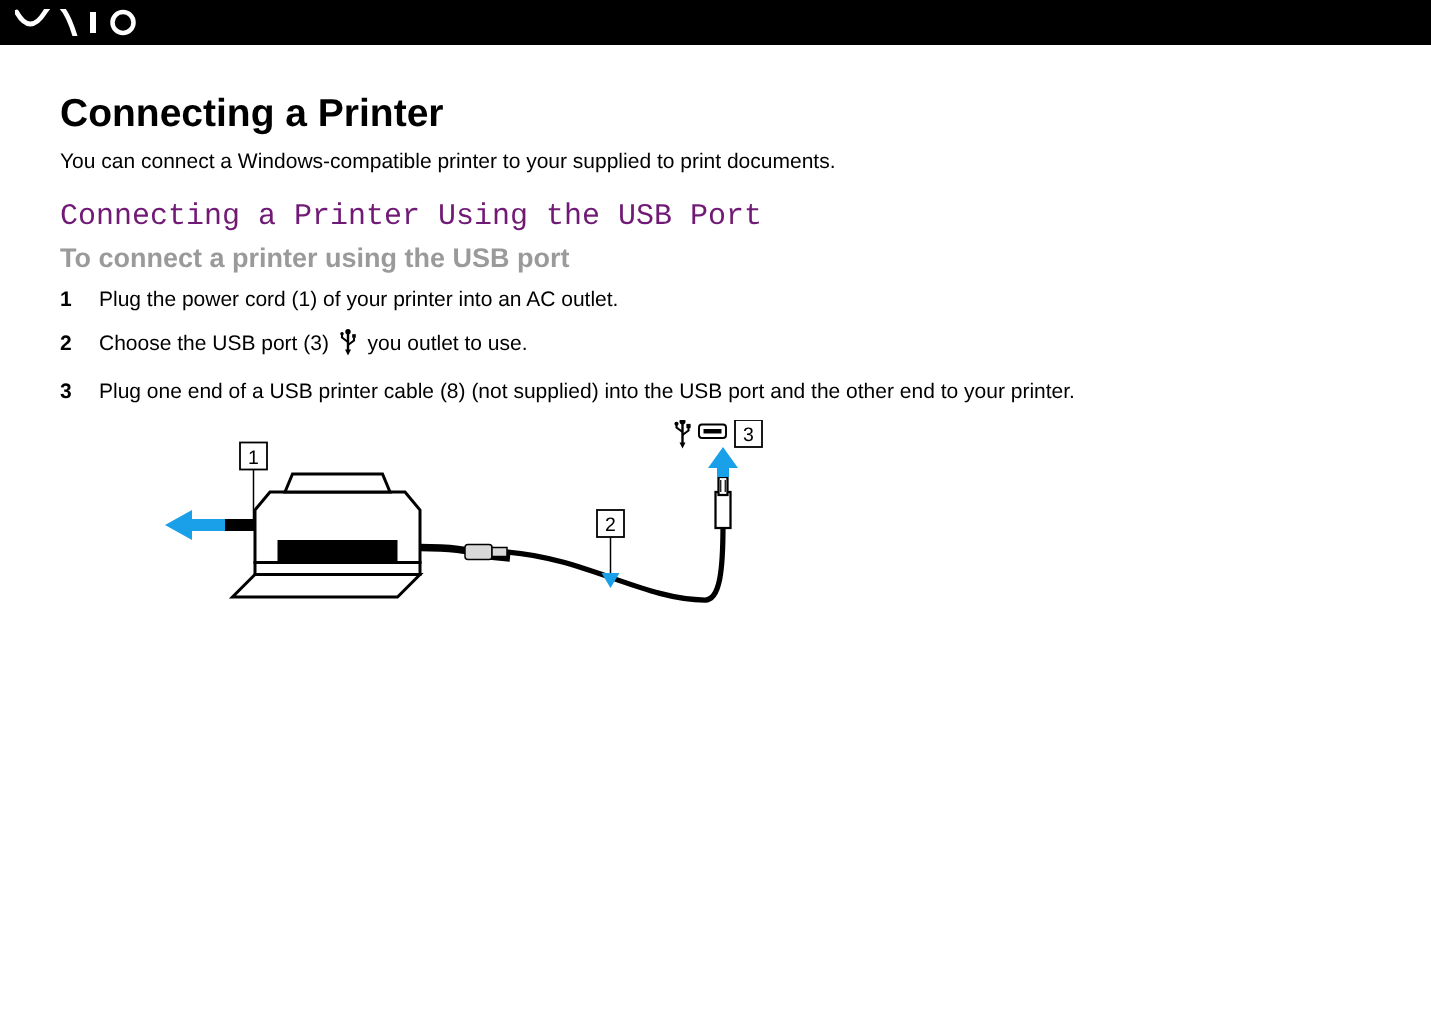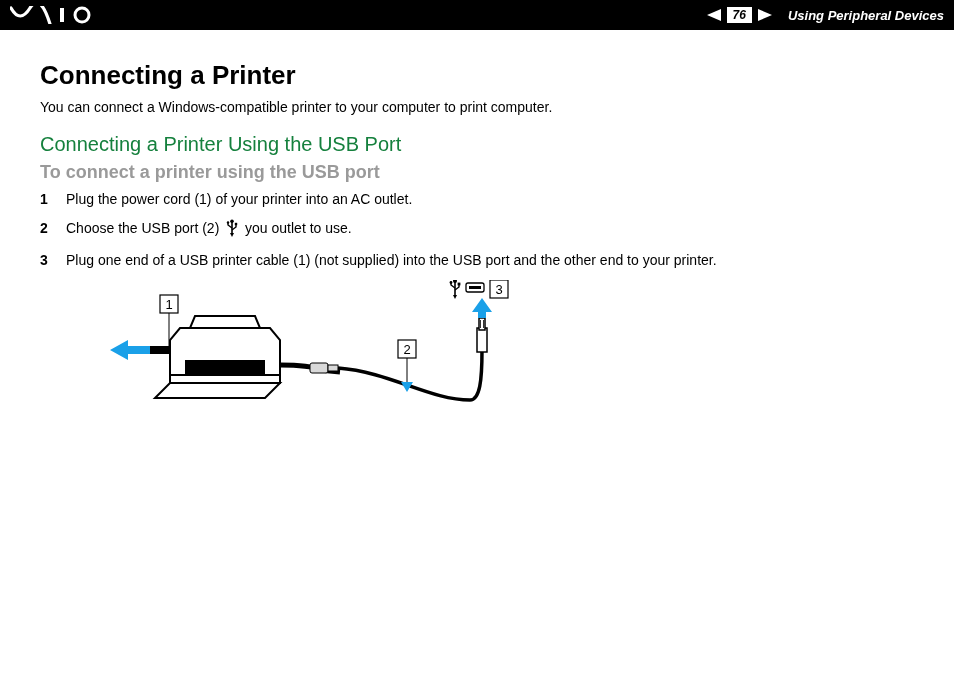--- a/index.html
+++ b/index.html
@@ -59,24 +59,25 @@
   h1 {
     font-size: 26px;
     font-weight: bold;
     margin: 0 0 8px 0;
   }
   .intro {
     font-size: 14px;
     margin: 0 0 18px 0;
   }
   h2 {
-    color: #15803d;
+    color: #701a75;
     font-size: 20px;
     font-weight: normal;
     margin: 0 0 6px 0;
+    font-family: Liberation Mono, monospace;
   }
   .sub {
     font-size: 14px;
     margin: 0 0 14px 0;
   }
   h3 {
     color: #9a9a9a;
     font-size: 18px;
     font-weight: bold;
     margin: 0 0 8px 0;
@@ -107,71 +108,57 @@
 
 <div class="topbar">
   <div class="logo">
     <svg width="96" height="18" viewBox="0 0 96 18">
 
       <path d="M1 2 Q 10 18 20 2 Q 30 -14 40 18" stroke="#fff" stroke-width="3.2" fill="none" stroke-linecap="round"></path>
       <rect x="50" y="2" width="4" height="14" fill="#fff"></rect>
       <circle cx="72" cy="9" r="7" stroke="#fff" stroke-width="3" fill="none"></circle>
     </svg>
   </div>
-  <div class="nav-right">
-    <span class="arrow">
-      <svg width="14" height="12" viewBox="0 0 14 12">
-          <polygon points="14,0 14,12 0,6" fill="#fff"></polygon>
-        </svg>
-    </span>
-    <span class="page-box">76</span>
-    <span class="arrow">
-      <svg width="14" height="12" viewBox="0 0 14 12">
-          <polygon points="0,0 0,12 14,6" fill="#fff"></polygon>
-        </svg>
-    </span>
-    <span class="section-label">Using Peripheral Devices</span>
-  </div>
 </div>
 
 <div class="content">
   <h1>Connecting a Printer</h1>
-  <p class="intro">You can connect a Windows-compatible printer to your computer to print computer.</p>
+  <p class="intro">You can connect a Windows-compatible printer to your supplied to print documents.</p>
 
   <h2>Connecting a Printer Using the USB Port</h2>
 
   <h3>To connect a printer using the USB port</h3>
 
   <div class="step">
     <span class="num">1</span>
     <span>Plug the power cord (1) of your printer into an AC outlet.</span>
   </div>
 
   <div class="step">
     <span class="num">2</span>
     <span>
-      <span>Choose the USB port (2)</span>
+      <span>Choose the USB port (3)</span>
       <span class="usb-icon">
         <svg width="14" height="18" viewBox="0 0 14 18">
           <circle cx="7" cy="2.2" r="1.8" fill="#000"></circle>
           <line x1="7" y1="2" x2="7" y2="15" stroke="#000" stroke-width="1.6"></line>
           <polyline points="7,9 3,6 3,4" fill="none" stroke="#000" stroke-width="1.4"></polyline>
           <circle cx="3" cy="3.5" r="1.2" fill="#000"></circle>
           <polyline points="7,11 11,8 11,6" fill="none" stroke="#000" stroke-width="1.4"></polyline>
           <rect x="9.8" y="3.8" width="2.4" height="2.4" fill="#000"></rect>
           <polygon points="5,14 9,14 7,18" fill="#000"></polygon>
         </svg>
       </span>
       <span> you outlet to use.</span>
     </span>
   </div>
 
   <div class="step">
     <span class="num">3</span>
-    <span>Plug one end of a USB printer cable (1) (not supplied) into the USB port and the other end to your printer.</span>
+    <span>Plug one end of a USB printer cable (8) (not supplied) into the USB port and the other end to your printer.</span>
   </div>
 
   <div class="diagram">
     <svg width="400" height="150" viewBox="0 0 400 150">
 
       <rect x="50" y="15" width="18" height="18" fill="#fff" stroke="#000" stroke-width="1.2"></rect>
       <text x="59" y="29" text-anchor="middle" font-size="13" font-family="Arial">1</text>
       <line x1="59" y1="33" x2="59" y2="66" stroke="#000" stroke-width="1"></line>
 
       <polygon points="0,70 18,60 18,66 40,66 40,74 18,74 18,80" fill="#1aa0e8"></polygon>

